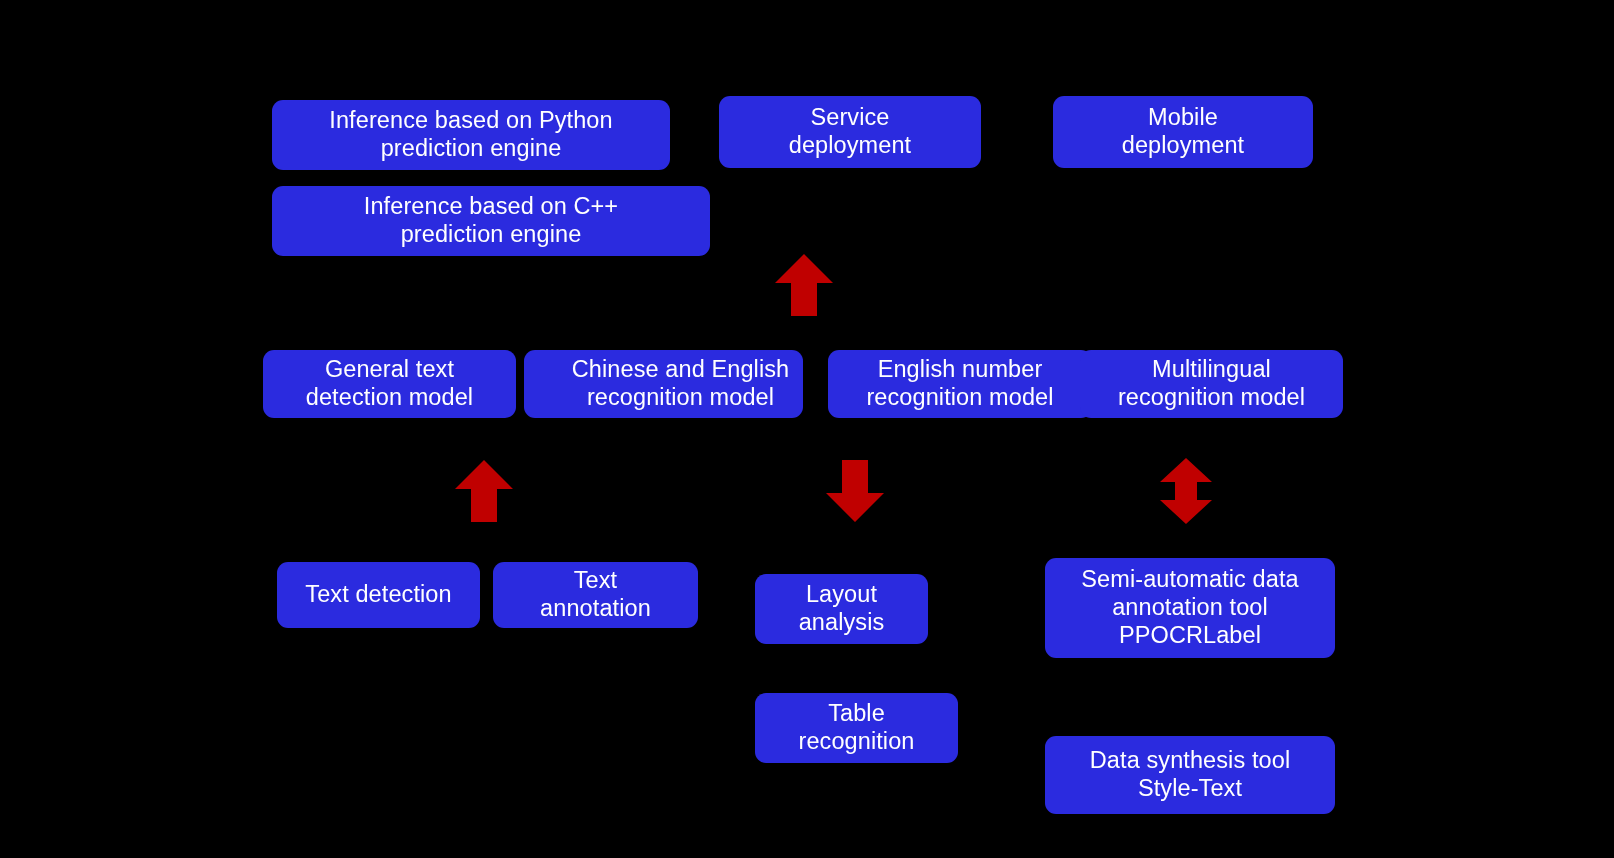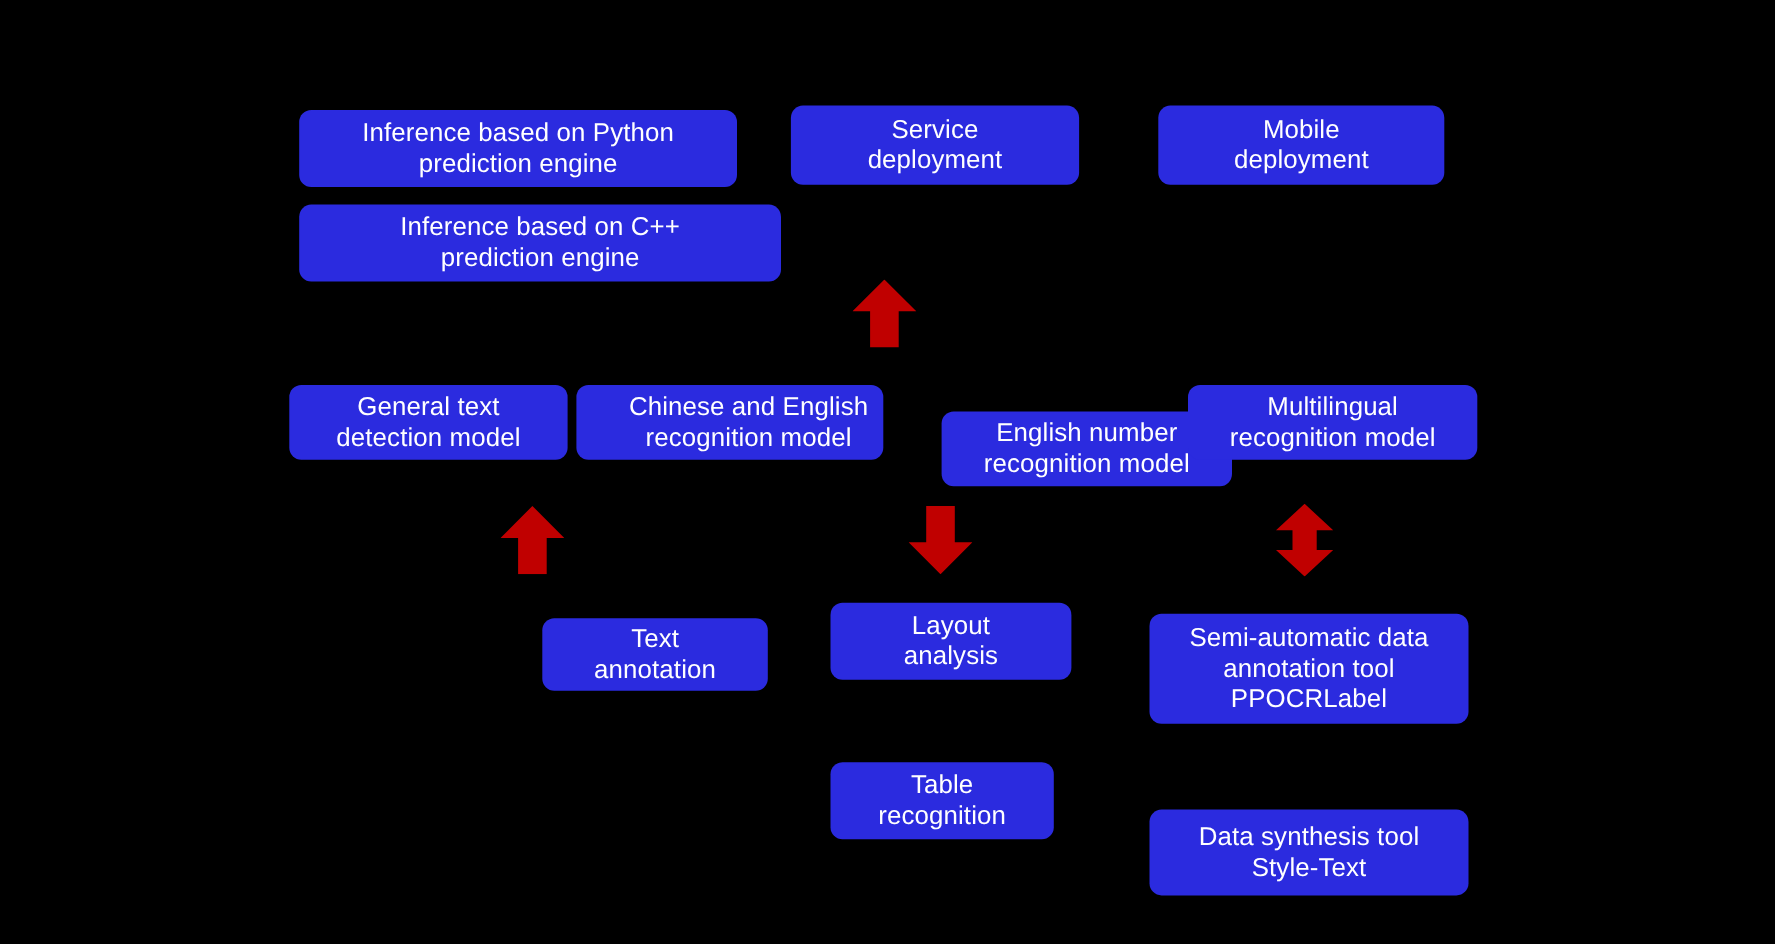--- a/index.html
+++ b/index.html
@@ -61,21 +61,21 @@
       <polygon points="29,0 58,29 42,29 42,62 16,62 16,29 0,29" fill="#C00000"></polygon>
     </svg>
   </div>
 
   <div class="node fs23" style="left:263px; top:350px; width:253px; height:68px;">General text
 detection model</div>
 
   <div class="node fs23" style="left:524px; top:350px; width:279px; height:68px;padding-left:44px;">Chinese and English
 recognition model</div>
 
-  <div class="node fs23" style="left:856px; top:350px; width:264px; height:68px;margin-top:24px;">English number
+  <div class="node fs23" style="left:828px; top:350px; width:264px; height:68px;">English number
 recognition model</div>
 
   <div class="node fs23" style="left:1080px; top:350px; width:263px; height:68px;">Multilingual
 recognition model</div>
 
   <div class="arrow" style="left:455px; top:460px;">
     <svg width="58" height="62" viewBox="0 0 58 62">
       <polygon points="29,0 58,29 42,29 42,62 16,62 16,29 0,29" fill="#C00000"></polygon>
     </svg>
   </div>
@@ -85,26 +85,27 @@
       <polygon points="29,62 0,33 16,33 16,0 42,0 42,33 58,33" fill="#C00000"></polygon>
     </svg>
   </div>
 
   <div class="arrow" style="left:1160px; top:458px;">
     <svg width="52" height="66" viewBox="0 0 52 66">
       <polygon points="26,0 52,24 37,24 37,42 52,42 26,66 0,42 15,42 15,24 0,24" fill="#C00000"></polygon>
     </svg>
   </div>
 
+  <div class="node fs23" style="left:277px; top:562px; width:203px; height:66px;">Text detection</div>
 
   <div class="node fs23" style="left:493px; top:562px; width:205px; height:66px;">Text
 annotation</div>
 
 
-  <div class="node fs23" style="left:755px; top:548px; width:219px; height:70px;">Layout
+  <div class="node fs23" style="left:755px; top:574px; width:173px; height:70px;">Layout
 analysis</div>
 
   <div class="node fs23" style="left:755px; top:669px; width:203px; height:70px;margin-top:24px;">Table
 recognition</div>
 
   <div class="node fs23" style="left:1045px; top:558px; width:290px; height:100px;">Semi-automatic data
 annotation tool
 PPOCRLabel</div>
 
   <div class="node fs23" style="left:1045px; top:688px; width:290px; height:78px;margin-top:48px;">Data synthesis tool

